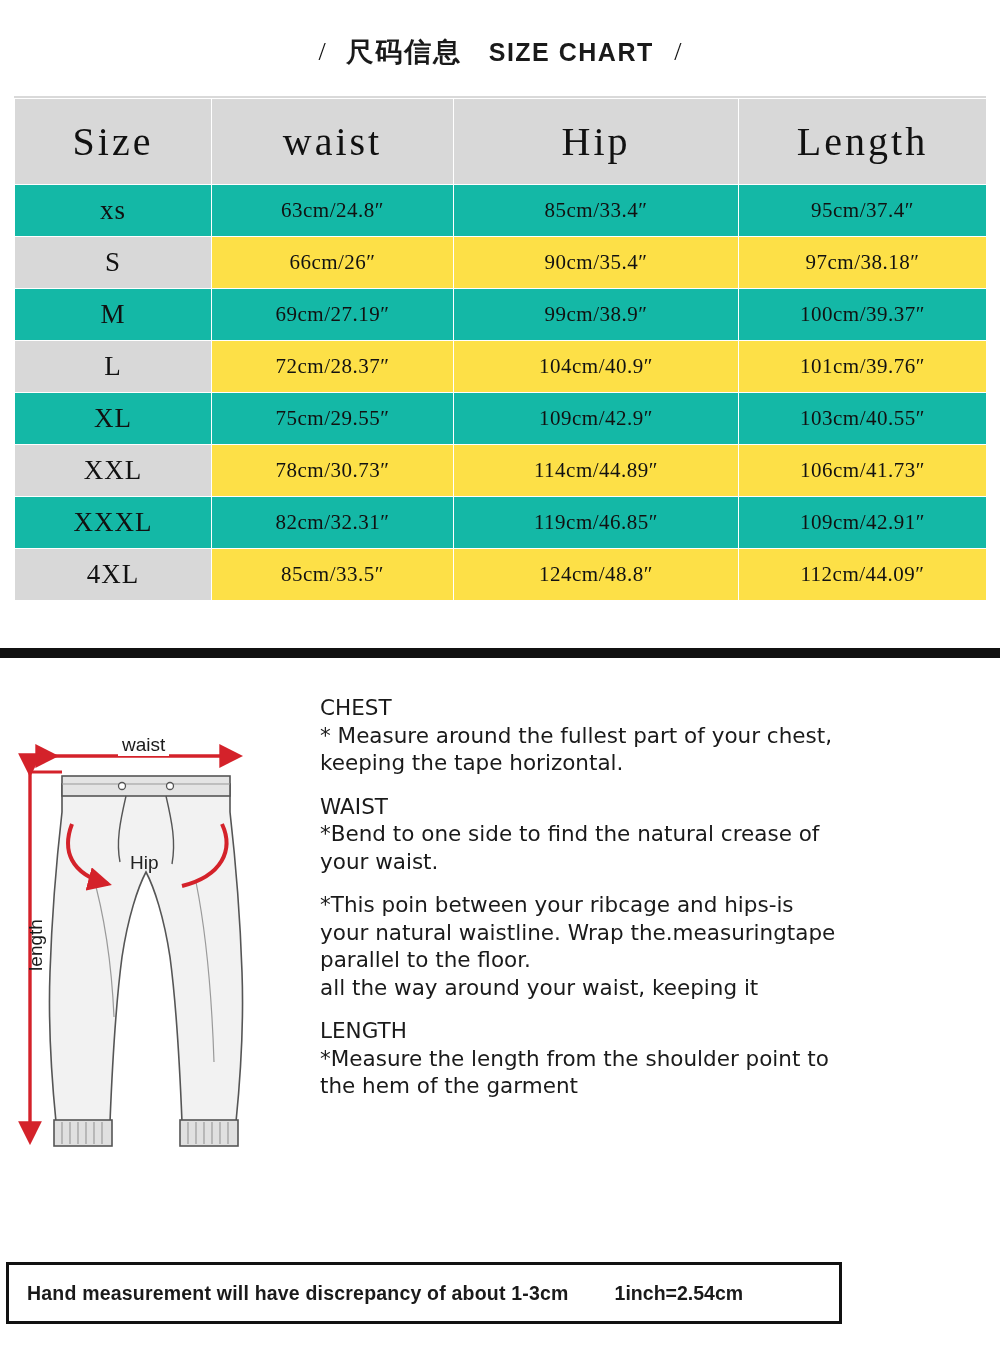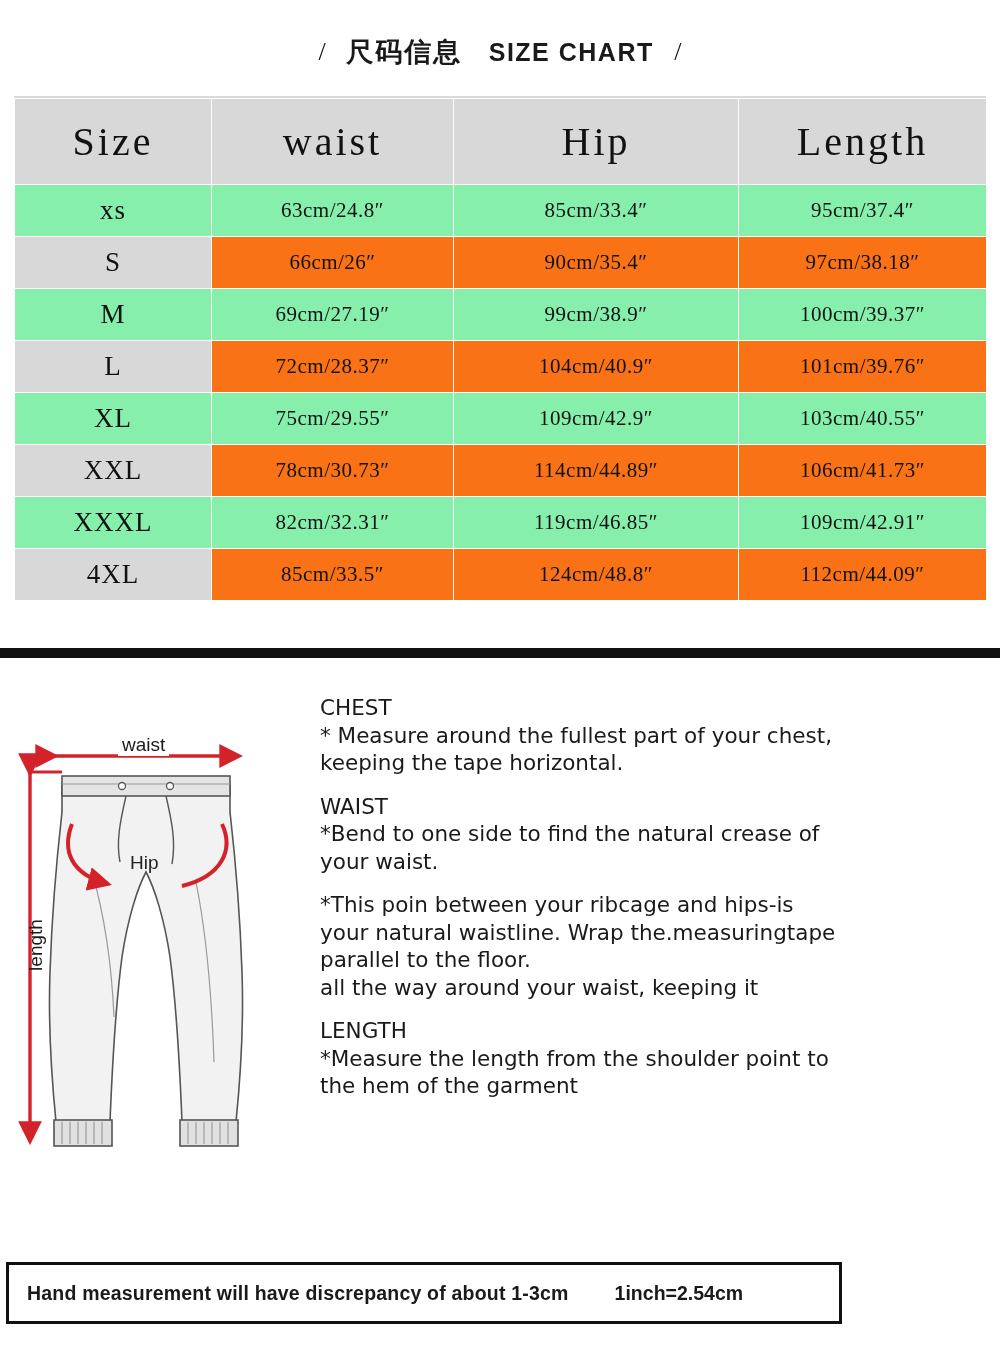--- a/index.html
+++ b/index.html
@@ -81,22 +81,22 @@
   table.size-chart tbody td {
     height: 52px;
     padding: 0;
     font-size: 21px;
     letter-spacing: 0.5px;
   }
   table.size-chart tbody td.sz {
     font-size: 27px;
     letter-spacing: 1px;
   }
-  table.size-chart tbody tr.odd td { background: #86efac; font-family: Liberation Serif, serif; }
-  table.size-chart tbody tr.even td { background: #f97316; }
+  table.size-chart tbody tr.odd td { background: #14b8a6; font-family: Liberation Serif, serif; }
+  table.size-chart tbody tr.even td { background: #fde047; }
   table.size-chart tbody tr.even td.sz { background: #d8d8d8; }
 
   
   .divider {
     position: absolute;
     left: 0; right: 0;
     top: 648px;
     height: 10px;
     background: #111;
   }

